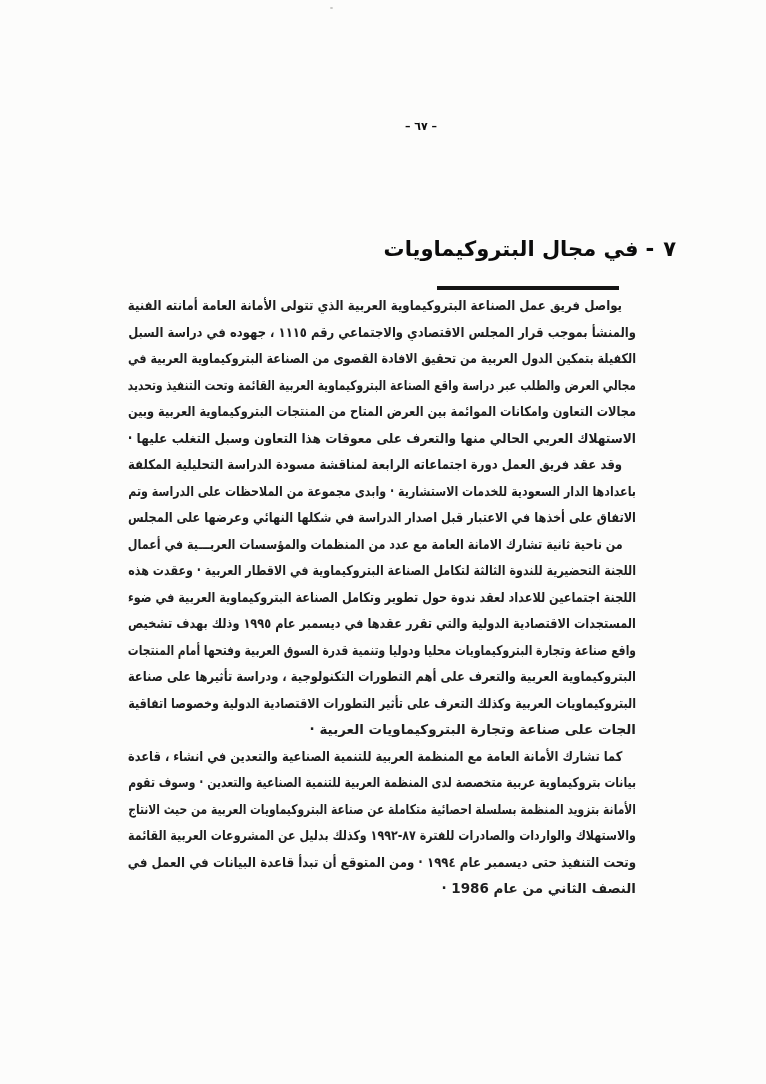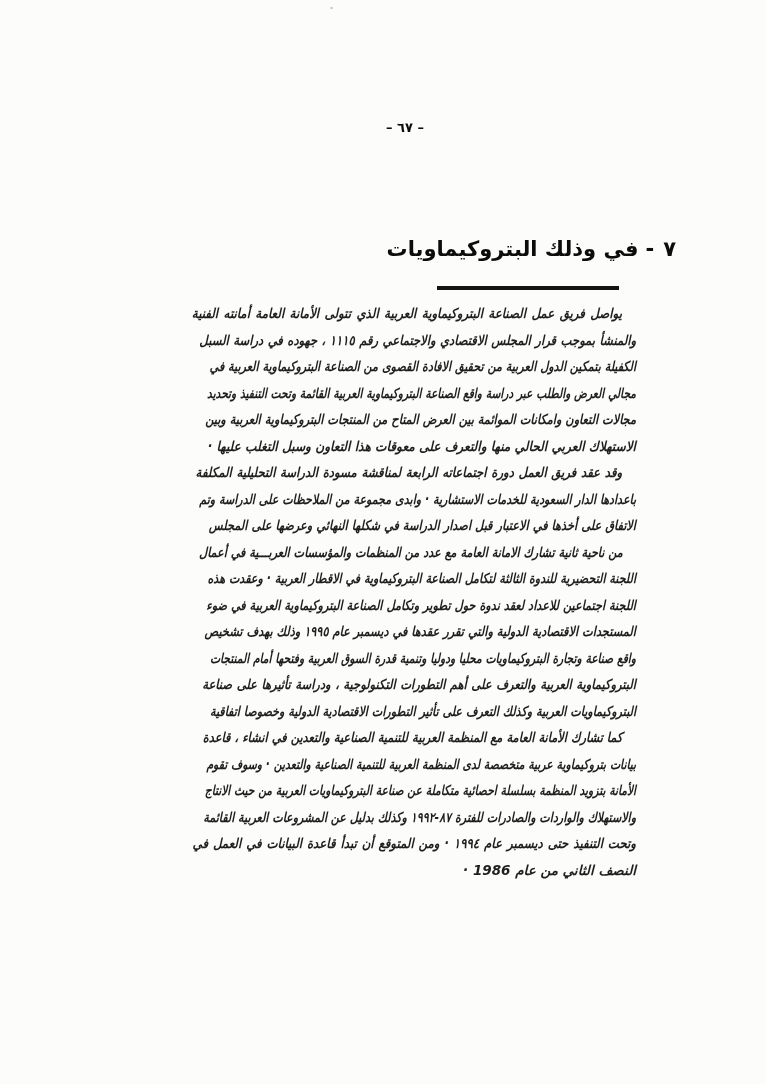--- a/index.html
+++ b/index.html
@@ -15,45 +15,44 @@
     position:relative;
     overflow:hidden;
     font-family:"DejaVu Sans", sans-serif;
     color:var(--ink);
   }
   .scan-speck{
     position:absolute;left:330px;top:7px;width:3px;height:2px;
     background:#c6c6c3;border-radius:50%;
   }
   .page-number{
-    position:absolute;top:120px;left:386px;
+    position:absolute;top:120px;left:405px;
     direction:rtl;
-    font-size:13px;font-weight:bold;letter-spacing:1px;
+    font-size:11px;font-weight:bold;letter-spacing:1px;
     color:var(--heading-ink);
     white-space:nowrap;
     text-align:center;
   }
   .section-heading{
     position:absolute;top:237px;right:90px;
     direction:rtl;
     display:flex;align-items:baseline;gap:7px;
     font-size:21px;font-weight:bold;
     color:var(--heading-ink);
     white-space:nowrap;
   }
   .section-heading .sep{letter-spacing:2px;}
   .heading-underline{
     position:absolute;left:437px;top:286px;
     width:182px;height:4px;
     background:var(--rule);
   }
   .body-text{
-    position:absolute;top:300px;left:128px;width:508px;
+    position:absolute;top:292px;left:128px;width:508px;
     direction:rtl;
-    font-style:italic;
   }
   .para{margin:0;padding:0;}
   .bl{
     font-size:13.5px;
     font-weight:bold;
     line-height:26.5px;
     white-space:nowrap;
     text-align:justify;
     text-align-last:justify;
     color:var(--ink);
@@ -64,21 +63,21 @@
 </head>
 <body style="--ink: #1f1f1f; --heading-ink: #0c0c0c; --paper: #fcfcfb; --rule: #141414;">
 
 <div class="scan-speck"></div>
 
 <div class="page-number">– ٦٧ –</div>
 
 <div class="section-heading">
   <span class="num">٧</span>
   <span class="sep">-</span>
-  <span class="ttl">في وذلك البتروكيماويات</span>
+  <span class="ttl">في مجال البتروكيماويات</span>
 </div>
 
 <div class="heading-underline"></div>
 
 <div class="body-text">
   <div class="para">
     <div class="bl first" style="transform: scaleX(0.874355); transform-origin: right center;">يواصل فريق عمل الصناعة البتروكيماوية العربية الذي تتولى الأمانة العامة أمانته الفنية</div>
     <div class="bl" style="transform: scaleX(0.85956); transform-origin: right center;">والمنشأ بموجب قرار المجلس الاقتصادي والاجتماعي رقم ١١١٥ ، جهوده في دراسة السبل</div>
     <div class="bl" style="transform: scaleX(0.826016); transform-origin: right center;">الكفيلة بتمكين الدول العربية من تحقيق الافادة القصوى من الصناعة البتروكيماوية العربية في</div>
     <div class="bl" style="transform: scaleX(0.791277); transform-origin: right center;">مجالي العرض والطلب عبر دراسة واقع الصناعة البتروكيماوية العربية القائمة وتحت التنفيذ وتحديد</div>
@@ -91,20 +90,21 @@
     <div class="bl" style="transform: scaleX(0.84106); transform-origin: right center;">الاتفاق على أخذها في الاعتبار قبل اصدار الدراسة في شكلها النهائي وعرضها على المجلس</div>
   </div>
   <div class="para">
     <div class="bl first" style="transform: scaleX(0.828711); transform-origin: right center;">من ناحية ثانية تشارك الامانة العامة مع عدد من المنظمات والمؤسسات العربـــية في أعمال</div>
     <div class="bl" style="transform: scaleX(0.823339); transform-origin: right center;">اللجنة التحضيرية للندوة الثالثة لتكامل الصناعة البتروكيماوية في الاقطار العربية · وعقدت هذه</div>
     <div class="bl" style="transform: scaleX(0.834154); transform-origin: right center;">اللجنة اجتماعين للاعداد لعقد ندوة حول تطوير وتكامل الصناعة البتروكيماوية العربية في ضوء</div>
     <div class="bl" style="transform: scaleX(0.842454); transform-origin: right center;">المستجدات الاقتصادية الدولية والتي تقرر عقدها في ديسمبر عام ١٩٩٥ وذلك بهدف تشخيص</div>
     <div class="bl" style="transform: scaleX(0.796238); transform-origin: right center;">واقع صناعة وتجارة البتروكيماويات محليا ودوليا وتنمية قدرة السوق العربية وفتحها أمام المنتجات</div>
     <div class="bl" style="transform: scaleX(0.853782); transform-origin: right center;">البتروكيماوية العربية والتعرف على أهم التطورات التكنولوجية ، ودراسة تأثيرها على صناعة</div>
     <div class="bl" style="transform: scaleX(0.826016); transform-origin: right center;">البتروكيماويات العربية وكذلك التعرف على تأثير التطورات الاقتصادية الدولية وخصوصا اتفاقية</div>
+    <div class="bl last">الجات على صناعة وتجارة البتروكيماويات العربية ·</div>
   </div>
   <div class="para">
     <div class="bl first" style="transform: scaleX(0.84808); transform-origin: right center;">كما تشارك الأمانة العامة مع المنظمة العربية للتنمية الصناعية والتعدين في انشاء ، قاعدة</div>
     <div class="bl" style="transform: scaleX(0.802528); transform-origin: right center;">بيانات بتروكيماوية عربية متخصصة لدى المنظمة العربية للتنمية الصناعية والتعدين · وسوف تقوم</div>
     <div class="bl" style="transform: scaleX(0.794992); transform-origin: right center;">الأمانة بتزويد المنظمة بسلسلة احصائية متكاملة عن صناعة البتروكيماويات العربية من حيث الانتاج</div>
     <div class="bl" style="transform: scaleX(0.822006); transform-origin: right center;">والاستهلاك والواردات والصادرات للفترة ٨٧-١٩٩٢ وكذلك بدليل عن المشروعات العربية القائمة</div>
     <div class="bl" style="transform: scaleX(0.872852); transform-origin: right center;">وتحت التنفيذ حتى ديسمبر عام ١٩٩٤ · ومن المتوقع أن تبدأ قاعدة البيانات في العمل في</div>
     <div class="bl last">النصف الثاني من عام 1986 ·</div>
   </div>
 </div>

